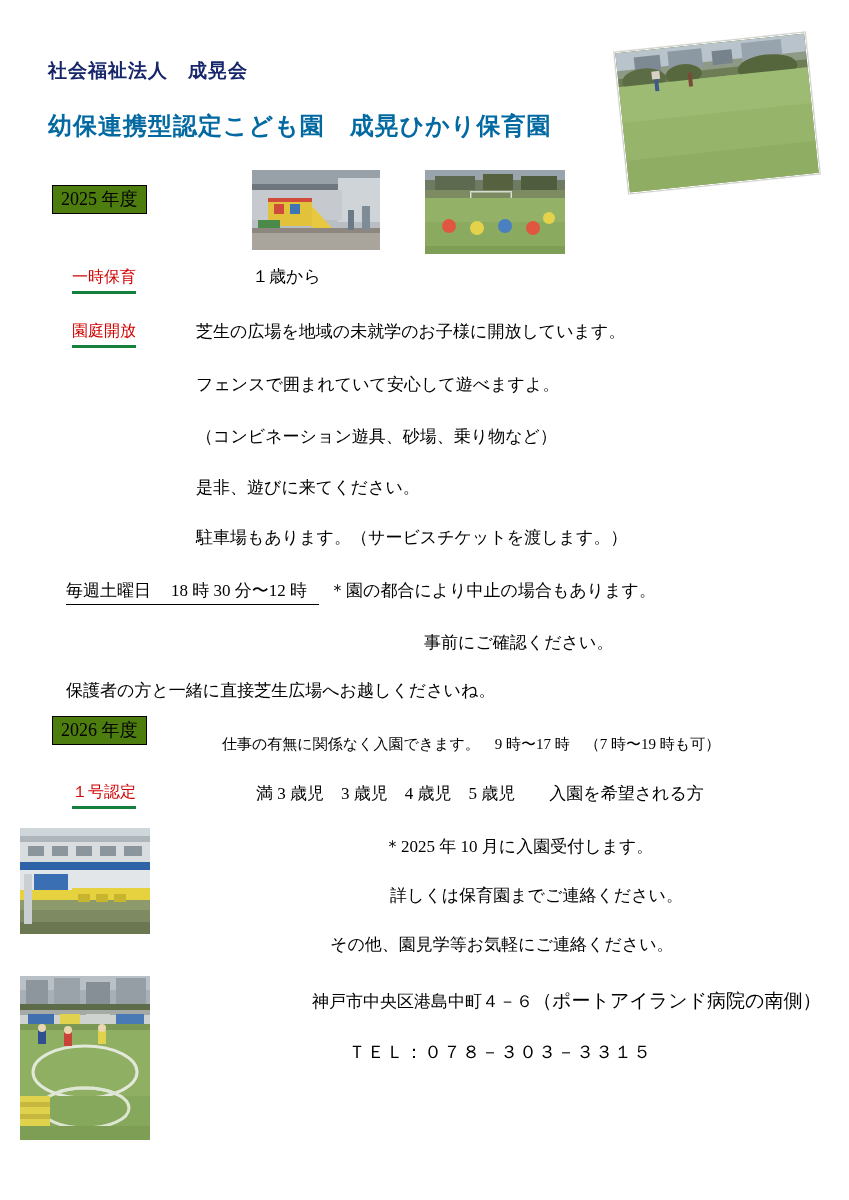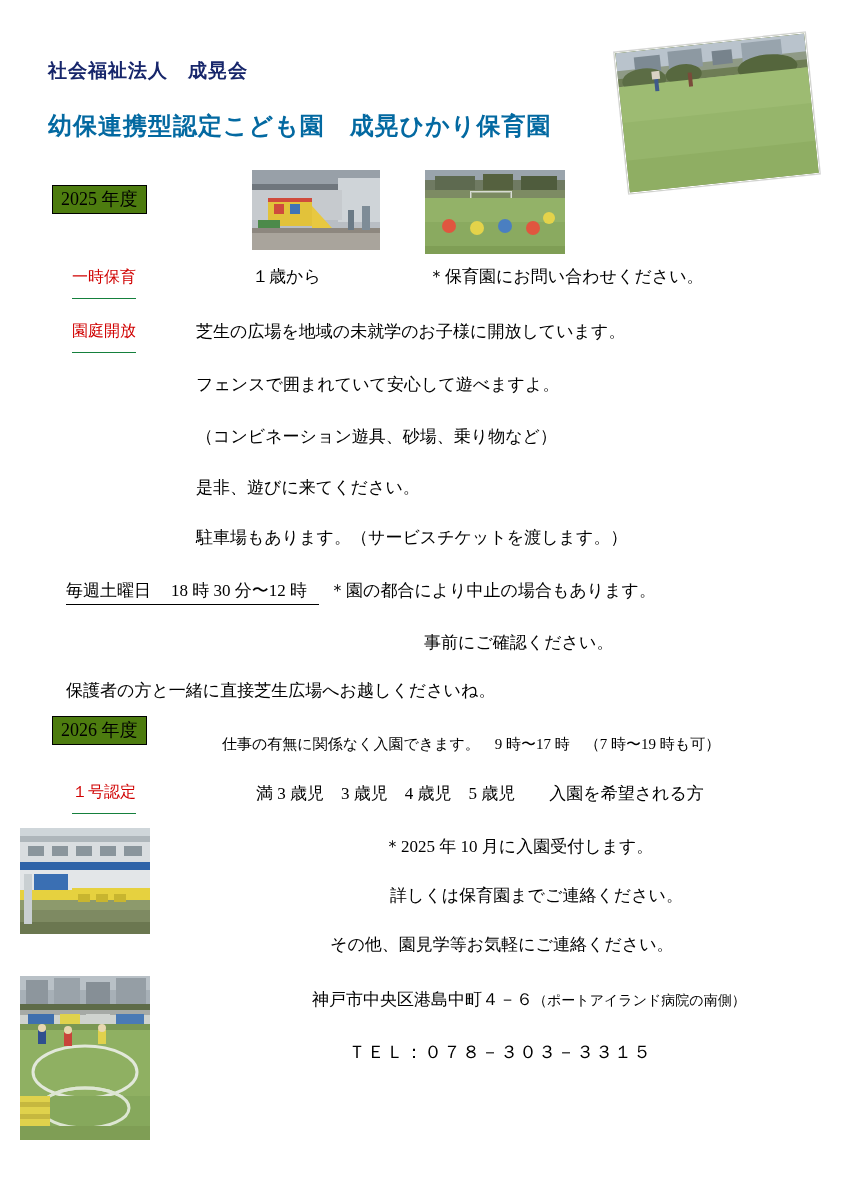--- a/index.html
+++ b/index.html
@@ -46,22 +46,22 @@
     line-height: 1;
     background: #4d7c0f;
   }
   .year-2025 { left: 52px; top: 185px; }
   .year-2026 { left: 52px; top: 716px; }
 
   
   .red-label {
     color: #d00000;
     font-size: 16px;
-    border-bottom: 1px solid #15803d;
-    padding-bottom: 12px;
+    border-bottom: 3px solid #15803d;
+    padding-bottom: 5px;
     line-height: 1.1;
   }
   .lbl-temp { left: 72px; top: 268px; }
   .lbl-yard { left: 72px; top: 322px; }
   .lbl-cert { left: 72px; top: 783px; }
 
   
   .t { font-size: 17px; line-height: 1.2; white-space: nowrap; }
   .t-sm { font-size: 15px; line-height: 1.2; white-space: nowrap; }
 
@@ -85,21 +85,21 @@
   .sat-confirm { left: 424px; top: 633px; }
   .guardian { left: 66px; top: 681px; }
 
   .y2026-note { left: 222px; top: 735px; }
   .cert-line  { left: 256px; top: 784px; }
   .oct-line   { left: 384px; top: 837px; }
   .detail-line{ left: 390px; top: 886px; }
   .other-line { left: 330px; top: 935px; }
 
   .address { left: 312px; top: 988px; font-size: 17px; white-space: nowrap; }
-  .address .small { font-size: 14px; text-align: center; }
+  .address .small { font-size: 19px; text-align: center; }
   .tel { left: 348px; top: 1040px; font-size: 18px; letter-spacing: 1px; white-space: nowrap; }
 
   
   .photo {
     background: #7d8a6a;
     overflow: hidden;
     position: absolute;
   }
   .photo svg { display: block; }
 
@@ -183,21 +183,20 @@
       <circle cx="52" cy="58" r="7" fill="#e4d34a"></circle>
       <circle cx="80" cy="56" r="7" fill="#4a7fc1"></circle>
       <circle cx="108" cy="58" r="7" fill="#e0563f"></circle>
       <circle cx="124" cy="48" r="6" fill="#e4d34a"></circle>
       <rect x="0" y="76" width="140" height="8" fill="#7f9e55"></rect>
     </svg>
   </div>
 
   <div class="abs red-label lbl-temp">一時保育</div>
   <div class="abs t temp-age">１歳から</div>
-  <div class="abs t temp-note">＊保育園にお問い合わせください。</div>
 
   <div class="abs red-label lbl-yard">園庭開放</div>
   <div class="abs t yard-1">芝生の広場を地域の未就学のお子様に開放しています。</div>
   <div class="abs t yard-2">フェンスで囲まれていて安心して遊べますよ。</div>
   <div class="abs t yard-3">（コンビネーション遊具、砂場、乗り物など）</div>
   <div class="abs t yard-4">是非、遊びに来てください。</div>
   <div class="abs t yard-5">駐車場もあります。（サービスチケットを渡します。）</div>
 
   <div class="abs t sat-line">
     <span class="sat-underlined">毎週土曜日</span><span class="sat-underlined" style="padding-left:20px;padding-right:12px;">18 時 30 分〜12 時</span><span class="sat-note">＊園の都合により中止の場合もあります。</span>

